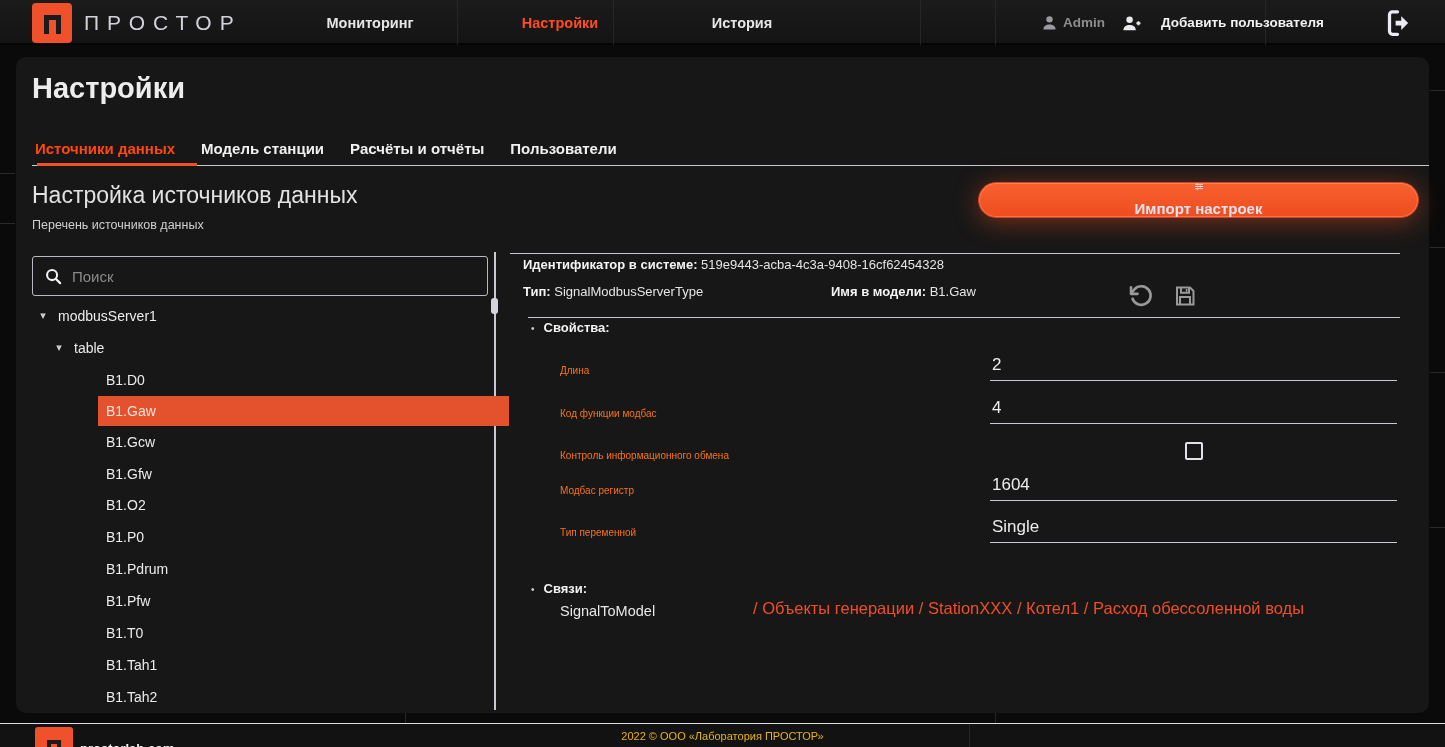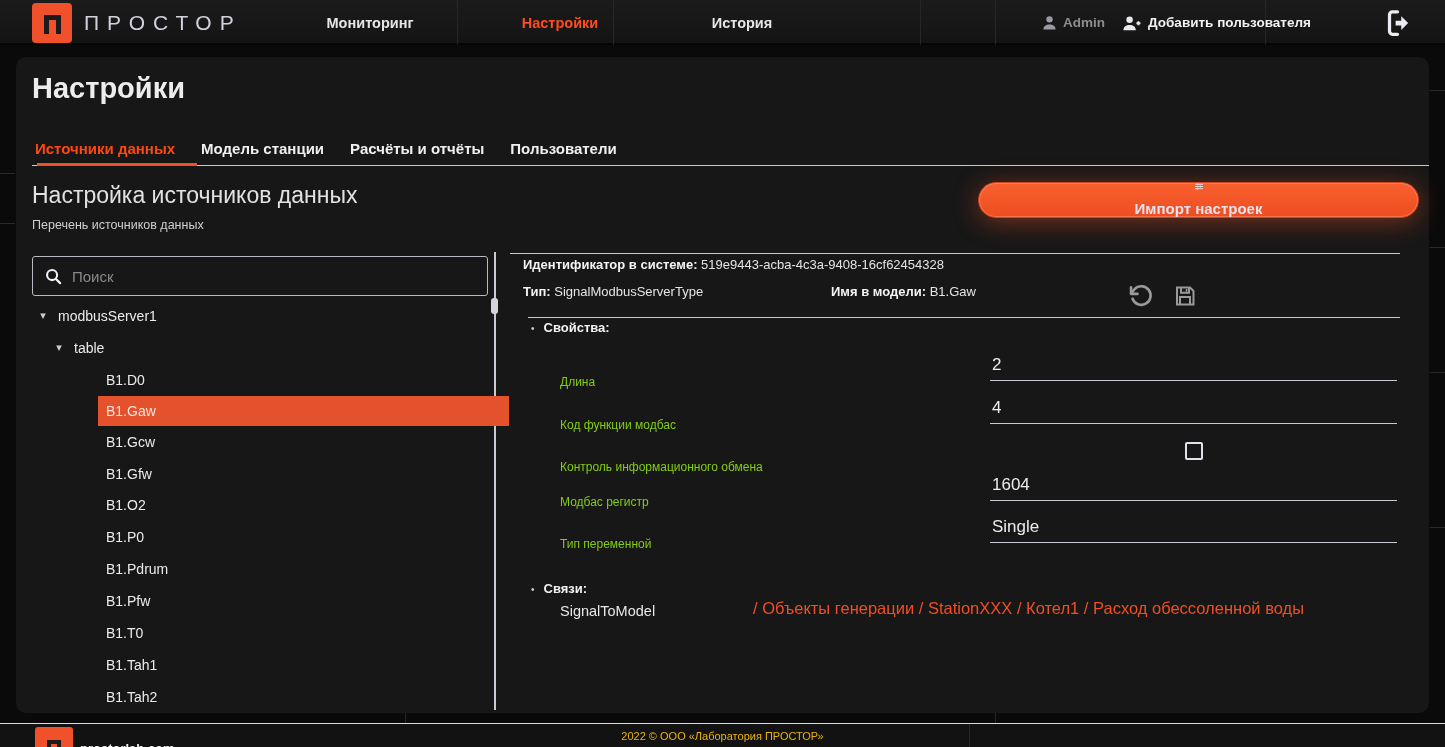--- a/index.html
+++ b/index.html
@@ -13,21 +13,21 @@
   .nav-divider { position:absolute; top:0; width:1px; height:45px; background:#262626; }
   .brand { position:absolute; left:32px; top:2px; height:41px; display:flex; align-items:center; gap:12px; cursor:pointer; }
   .logo-box { width:40px; height:40px; background:#f0512a; border-radius:4px; display:flex; align-items:center; justify-content:center; }
   .logo-glyph { width:17px; height:19px; border:5px solid #1b1b1b; border-bottom:none; margin-top:4px; }
   .wordmark { font-size:21px; letter-spacing:8px; color:#d2d2dd; font-weight:400; }
   .nav-item { position:absolute; top:0; height:45px; display:flex; align-items:center;
               font-size:14.5px; font-weight:bold; color:#e6e6e6; cursor:pointer; transform:translateX(-50%); }
   .nav-item.active { color:#ff4b1f; }
   .nav-user { position:absolute; left:1042px; top:0; height:45px; display:flex; align-items:center; gap:6px;
               color:#8d8d8d; font-size:13.5px; font-weight:bold; cursor:pointer; }
-  .nav-adduser { position:absolute; left:1122px; top:0; height:45px; display:flex; align-items:center; gap:7px;
+  .nav-adduser { position:absolute; left:1122px; top:0; height:45px; display:flex; align-items:center; gap:20px;
               color:#f2f2f2; font-size:13.5px; font-weight:bold; cursor:pointer; }
   .nav-logout { position:absolute; left:1385px; top:8px; width:30px; height:30px; cursor:pointer; }
 
   
   .bg-line-h { position:absolute; height:1px; background:#2a2a2a; }
   .bg-line-v { position:absolute; width:1px; background:#262626; }
 
   
   .card { position:absolute; left:16px; top:57px; width:1413px; height:656px; background:#171717; border-radius:10px; }
 
@@ -70,22 +70,22 @@
   
   .d-line { position:absolute; height:1px; background:#c9c9d2; }
   .d-row { position:absolute; font-size:13px; color:#e4e4e4;padding-left:13px; }
   .d-label { font-weight:bold; color:#f4f4f4; }
   .icon-btn { position:absolute; width:26px; height:26px; cursor:pointer; }
 
   .bullet-head { position:absolute; font-size:13px; font-weight:bold; color:#f2f2f2; }
   .bullet-head .dot { font-size:10px; color:#cfcfcf; margin-right:9px; font-weight:normal; }
 
   .prop-row { position:absolute; left:510px; width:890px; height:42px; }
-  .prop-label { position:absolute; left:50px; top:16px; height:42px; display:flex; align-items:center;
-                font-size:12px; color:#84cc16; }
+  .prop-label { position:absolute; left:50px; top:4px; height:42px; display:flex; align-items:center;
+                font-size:10px; color:#f97316; }
   .prop-value { position:absolute; left:480px; top:0; width:407px; height:36px; border-bottom:1px solid #c9c9d2; }
   .prop-value input { width:100%; height:100%; background:transparent; border:none; outline:none;
                       color:#ececec; font-size:17px; padding:6px 2px 2px 2px;
                       font-family:"Liberation Sans","DejaVu Sans",sans-serif; }
   .prop-check { position:absolute; left:480px; top:0; width:407px; height:42px;
                 display:flex; align-items:center; justify-content:center; }
   .checkbox { width:18px; height:18px; border:2px solid #e2e2ea; border-radius:2px; background:transparent; cursor:pointer; }
 
   .link-name { position:absolute; left:560px; top:603px; font-size:14.5px; color:#e8e8e8; }
   .link-path { position:absolute; left:753px; top:599px; font-size:16.5px; color:#f04f26; cursor:pointer; }

